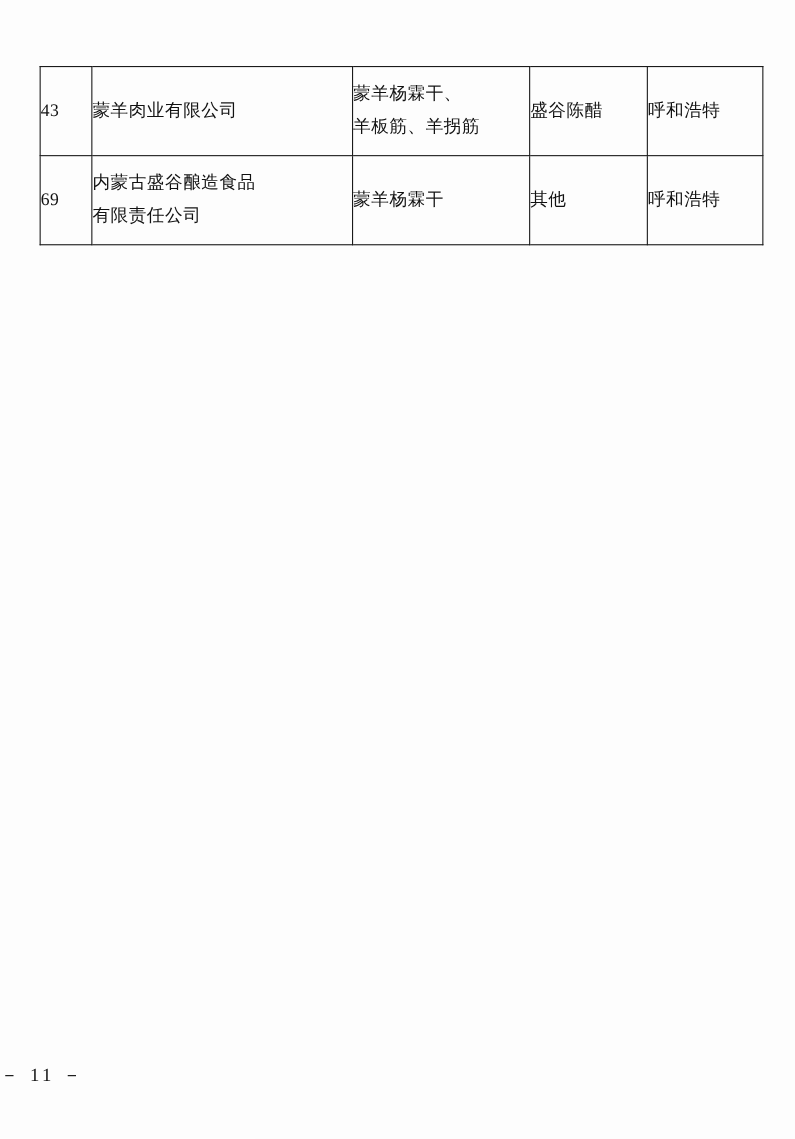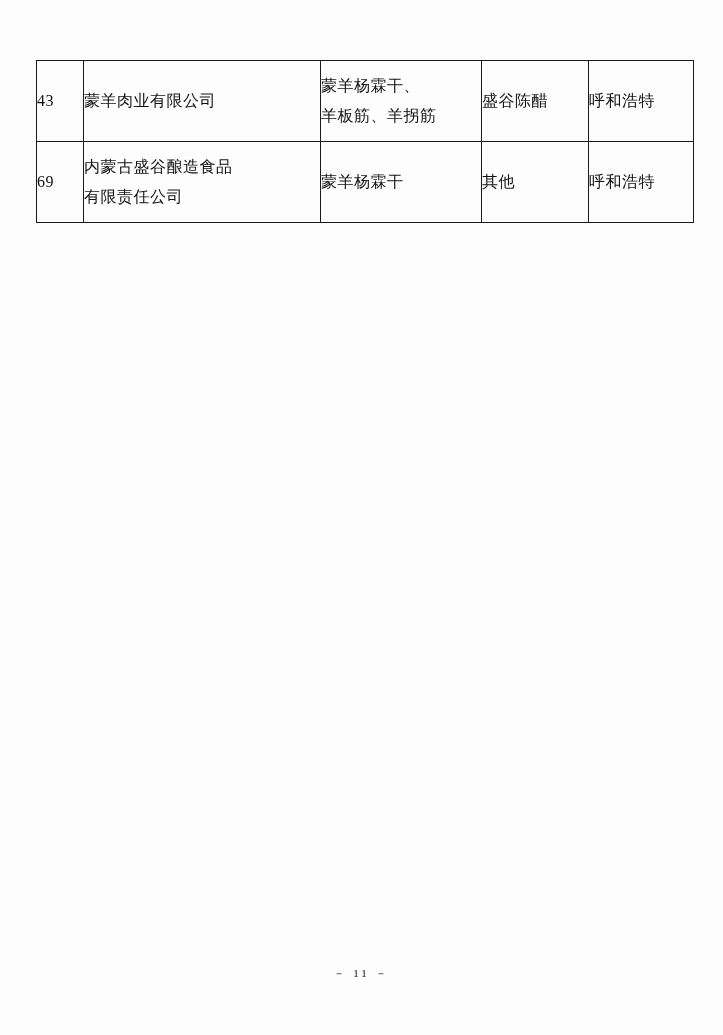--- a/index.html
+++ b/index.html
@@ -52,22 +52,22 @@
   .cell-lines span {
     display: block;
     white-space: nowrap;
   }
 
   .footer-page {
     position: absolute;
     left: 0;
     width: 723px;
     top: 966px;
-    text-align: center;
-    font-size: 11px;
+    text-align: left;
+    font-size: 17px;
     letter-spacing: 3px;
     color: #111111;
   }
 </style>
 </head>
 <body>
 
 <div class="page">
 
   <table class="doc-table">

